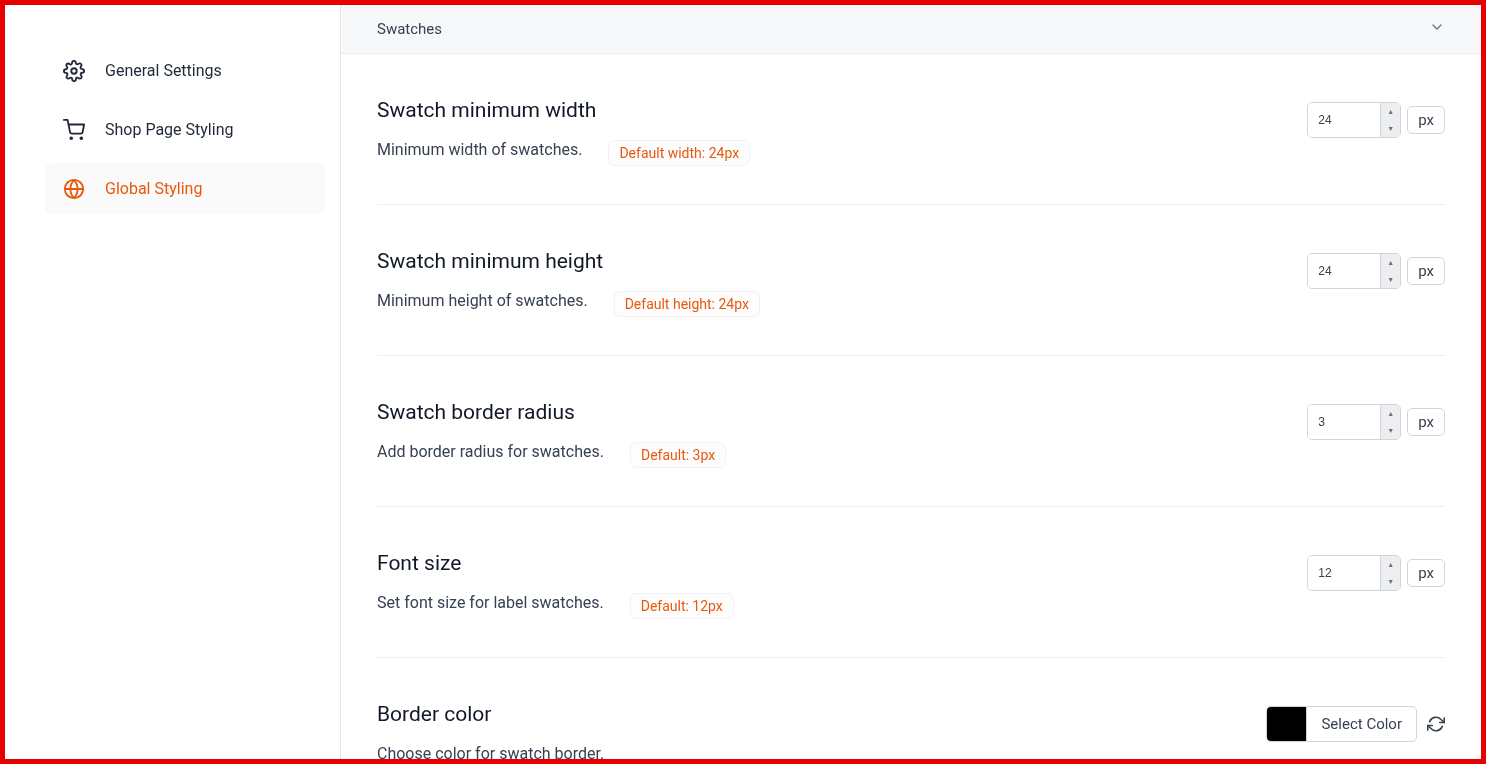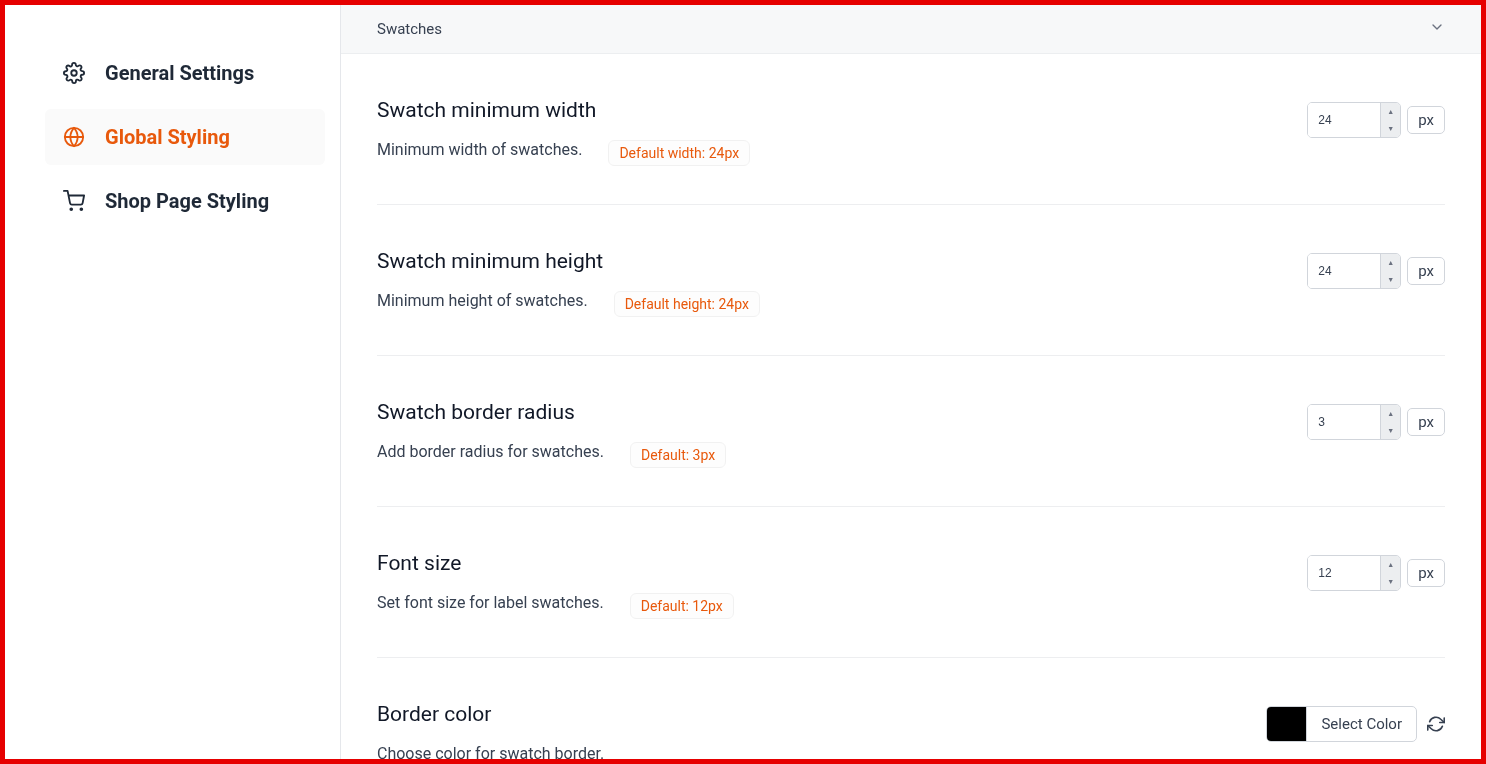--- a/index.html
+++ b/index.html
@@ -20,27 +20,26 @@
   .sidebar {
     width: 335px;
     background: #fff;
     padding: 40px 0 0 0;
     flex-shrink: 0;
   }
   .sidebar-item {
     display: flex;
     align-items: center;
     padding: 16px 20px 16px 60px;
-    font-size: 20px;
+    font-size: 16px;
     color: #1f2937;
     cursor: pointer;
     border-radius: 6px;
     margin: 0 15px 8px 40px;
     position: relative;
-    font-weight: bold;
   }
   .sidebar-item.active {
     background: #fafafa;
     color: #e8590c;
   }
   .sidebar-item .icon {
     position: absolute;
     left: 18px;
     width: 22px;
     height: 22px;
@@ -198,44 +197,44 @@
   <div class="sidebar">
 
     <div class="sidebar-item">
       <span class="icon">
         <svg width="22" height="22" viewBox="0 0 24 24" fill="none" stroke-width="2" stroke-linecap="round" stroke-linejoin="round">
             <circle cx="12" cy="12" r="3"></circle>
             <path d="M19.4 15a1.65 1.65 0 0 0 .33 1.82l.06.06a2 2 0 1 1-2.83 2.83l-.06-.06a1.65 1.65 0 0 0-1.82-.33 1.65 1.65 0 0 0-1 1.51V21a2 2 0 0 1-4 0v-.09a1.65 1.65 0 0 0-1-1.51 1.65 1.65 0 0 0-1.82.33l-.06.06a2 2 0 1 1-2.83-2.83l.06-.06a1.65 1.65 0 0 0 .33-1.82 1.65 1.65 0 0 0-1.51-1H3a2 2 0 0 1 0-4h.09a1.65 1.65 0 0 0 1.51-1 1.65 1.65 0 0 0-.33-1.82l-.06-.06a2 2 0 1 1 2.83-2.83l.06.06a1.65 1.65 0 0 0 1.82.33h0a1.65 1.65 0 0 0 1-1.51V3a2 2 0 0 1 4 0v.09a1.65 1.65 0 0 0 1 1.51 1.65 1.65 0 0 0 1.82-.33l.06-.06a2 2 0 1 1 2.83 2.83l-.06.06a1.65 1.65 0 0 0-.33 1.82v0a1.65 1.65 0 0 0 1.51 1H21a2 2 0 0 1 0 4h-.09a1.65 1.65 0 0 0-1.51 1z"></path>
           </svg>
       </span>
       <span>General Settings</span>
+    </div>
+
+    <div class="sidebar-item">
+      <span class="icon">
+        <svg width="22" height="22" viewBox="0 0 24 24" fill="none" stroke-width="2" stroke-linecap="round" stroke-linejoin="round">
+            <circle cx="9" cy="21" r="1"></circle>
+            <circle cx="20" cy="21" r="1"></circle>
+            <path d="M1 1h4l2.68 13.39a2 2 0 0 0 2 1.61h9.72a2 2 0 0 0 2-1.61L23 6H6"></path>
+          </svg>
+      </span>
+      <span>Shop Page Styling</span>
     </div>
 
     <div class="sidebar-item active">
       <span class="icon">
         <svg width="22" height="22" viewBox="0 0 24 24" fill="none" stroke-width="2" stroke-linecap="round" stroke-linejoin="round">
             <circle cx="12" cy="12" r="10"></circle>
             <line x1="2" y1="12" x2="22" y2="12"></line>
             <path d="M12 2a15.3 15.3 0 0 1 4 10 15.3 15.3 0 0 1-4 10 15.3 15.3 0 0 1-4-10 15.3 15.3 0 0 1 4-10z"></path>
           </svg>
       </span>
       <span>Global Styling</span>
     </div>
 
-    <div class="sidebar-item">
-      <span class="icon">
-        <svg width="22" height="22" viewBox="0 0 24 24" fill="none" stroke-width="2" stroke-linecap="round" stroke-linejoin="round">
-            <circle cx="9" cy="21" r="1"></circle>
-            <circle cx="20" cy="21" r="1"></circle>
-            <path d="M1 1h4l2.68 13.39a2 2 0 0 0 2 1.61h9.72a2 2 0 0 0 2-1.61L23 6H6"></path>
-          </svg>
-      </span>
-      <span>Shop Page Styling</span>
-    </div>
-
   </div>
 
   <div class="main">
     <div class="section-header">
       <span>Swatches</span>
       <span class="chev">
         <svg width="16" height="16" viewBox="0 0 24 24" fill="none" stroke="currentColor" stroke-width="2" stroke-linecap="round" stroke-linejoin="round">
             <polyline points="6 9 12 15 18 9"></polyline>
           </svg>
       </span>

